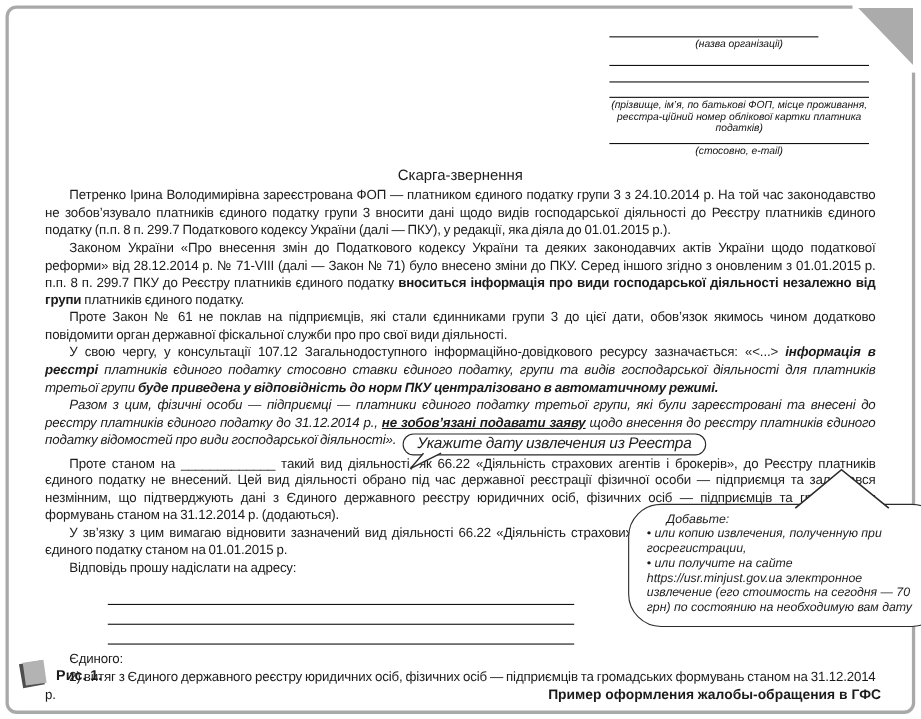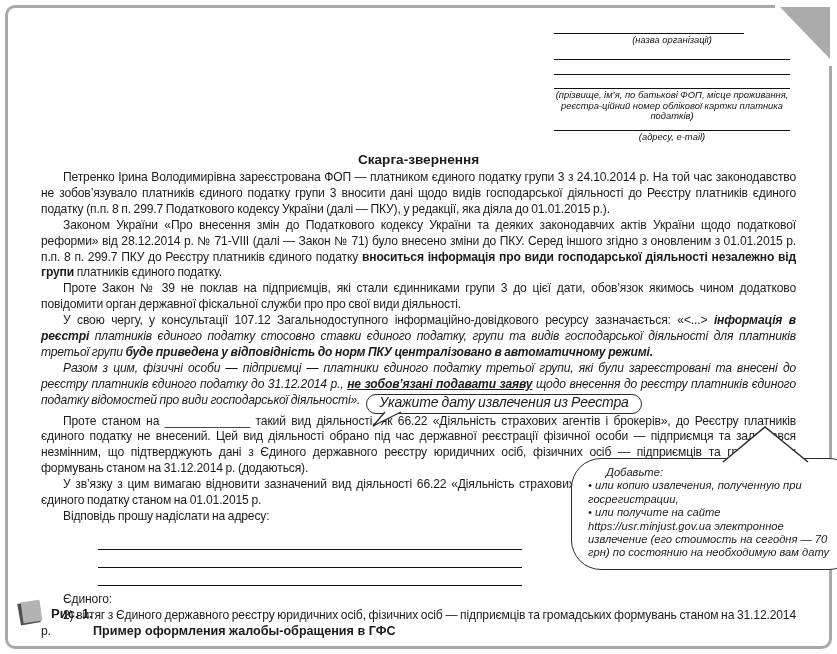--- a/index.html
+++ b/index.html
@@ -12,21 +12,21 @@
   
   .letterhead{width:236px;margin-left:auto;margin-right:6px;text-align:center;font-style:italic;font-size:9.4px;line-height:10.8px;color:#111;}
   .lh-line{border-bottom:1.4px solid #111;}
   .lh-1{height:10px;margin-right:46px;}
   .lh-2{height:13px;}
   .lh-3{height:14px;}
   .lh-4{height:13px;}
   .lh-5{height:8px;}
   .lh-label{padding-top:1px;}
 
-  .doc-title{text-align:center;font-weight:bold;font-size:13.6px;margin-top:9px;margin-bottom:3px;}
+  .doc-title{text-align:center;font-weight:normal;font-size:13.6px;margin-top:9px;margin-bottom:3px;}
 
   .para{margin:0;text-align:justify;text-indent:22px;font-size:12.1px;line-height:15.9px;letter-spacing:-0.15px;word-spacing:-0.5px;}
   .seg-n{}
   .seg-b{font-weight:bold;}
   .seg-i{font-style:italic;}
   .seg-bi{font-weight:bold;font-style:italic;}
   .seg-biu{font-weight:bold;font-style:italic;text-decoration:underline;}
 
   
   .pill{display:inline-block;position:relative;border:1.5px solid #2b2b2b;border-radius:11px;background:#fff;padding:0 12px 2px 12px;margin-left:6px;font-style:italic;font-weight:normal;font-size:14px;text-indent:0;vertical-align:-3px;z-index:2;}
@@ -40,47 +40,47 @@
   .bubble{position:absolute;left:563px;top:450px;width:256px;border:1.6px solid #2b2b2b;border-radius:30px;background:#fff;padding:7px 14px 9px 16px;font-style:italic;font-size:11.2px;line-height:13.4px;z-index:2;}
   .bubble-title{margin-left:18px;}
   .bubble-tail{position:absolute;left:700px;top:416px;z-index:3;}
 
   
   .caption-row{position:absolute;left:10px;right:28px;bottom:8px;display:flex;align-items:center;}
   .fig-icon{position:relative;width:24px;height:26px;flex:0 0 auto;}
   .fig-icon .ic-back{position:absolute;left:1px;top:2px;width:20px;height:22px;background:#4e4e4e;transform:rotate(-10deg);}
   .fig-icon .ic-front{position:absolute;left:4px;top:1px;width:19px;height:21px;background:#b3b3b3;transform:rotate(-8deg);}
   .fig-label{font-weight:bold;font-size:13px;margin-left:9px;flex:0 0 auto;}
-  .fig-caption{flex:1;text-align:left;font-weight:bold;font-size:12.6px;margin-top:36px;}
+  .fig-caption{flex:1;text-align:right;font-weight:bold;font-size:12.6px;margin-top:36px;}
 </style>
 </head>
 <body>
 
 <div class="frame">
   <div class="fold-cover"></div>
   <div class="fold"></div>
 
   <div class="content">
 
     <div class="letterhead">
       <div class="lh-line lh-1"></div>
       <div class="lh-label">(назва організації)</div>
       <div class="lh-line lh-2"></div>
       <div class="lh-line lh-3"></div>
       <div class="lh-line lh-4"></div>
       <div class="lh-label">(прізвище, ім’я, по батькові ФОП, місце проживання, реєстра-ційний номер облікової картки платника податків)</div>
       <div class="lh-line lh-5"></div>
-      <div class="lh-label">(адресу, e-mail)</div>
+      <div class="lh-label">(стосовно, e-mail)</div>
     </div>
 
     <div class="doc-title">Скарга-звернення</div>
 
     <p class="para"><span><span class="seg-n">Петренко Ірина Володимирівна зареєстрована ФОП — платником єдиного податку групи 3 з 24.10.2014 р. На той час законодавство не зобов’язувало платників єдиного податку групи 3 вносити дані щодо видів господарської діяльності до Реєстру платників єдиного податку (п.п. 8 п. 299.7 Податкового кодексу України (далі — ПКУ), у редакції, яка діяла до 01.01.2015 р.).</span></span></p>
     <p class="para"><span><span class="seg-n">Законом України «Про внесення змін до Податкового кодексу України та деяких законодавчих актів України щодо податкової реформи» від 28.12.2014 р. № 71-VIII (далі — Закон № 71) було внесено зміни до ПКУ. Серед іншого згідно з оновленим з 01.01.2015 р. п.п. 8 п. 299.7 ПКУ до Реєстру платників єдиного податку </span><span class="seg-b">вноситься інформація про види господарської діяльності незалежно від групи</span><span class="seg-n"> платників єдиного податку.</span></span></p>
-    <p class="para"><span><span class="seg-n">Проте Закон № 39 не поклав на підприємців, які стали єдинниками групи 3 до цієї дати, обов’язок якимось чином додатково повідомити орган державної фіскальної служби про про свої види діяльності.</span></span></p>
+    <p class="para"><span><span class="seg-n">Проте Закон № 61 не поклав на підприємців, які стали єдинниками групи 3 до цієї дати, обов’язок якимось чином додатково повідомити орган державної фіскальної служби про про свої види діяльності.</span></span></p>
     <p class="para"><span><span class="seg-n">У свою чергу, у консультації 107.12 Загальнодоступного інформаційно-довідкового ресурсу зазначається: «&lt;...&gt; </span><span class="seg-bi">інформація в реєстрі</span><span class="seg-i"> платників єдиного податку стосовно ставки єдиного податку, групи та видів господарської діяльності для платників третьої групи </span><span class="seg-bi">буде приведена у відповідність до норм ПКУ централізовано в автоматичному режимі.</span></span></p>
     <p class="para"><span><span class="seg-i">Разом з цим, фізичні особи — підприємці — платники єдиного податку третьої групи, які були зареєстровані та внесені до реєстру платників єдиного податку до 31.12.2014 р., </span><span class="seg-biu">не зобов’язані подавати заяву</span><span class="seg-i"> щодо внесення до реєстру платників єдиного податку відомостей про види господарської діяльності».</span></span><span class="pill"><span>Укажите дату извлечения из Реестра</span><svg class="pill-tail" width="36" height="18" viewBox="0 0 36 18">
             <path d="M14,1 L2,15 L30,1" fill="#ffffff" stroke="#2b2b2b" stroke-width="1.3"></path>
           </svg></span></p>
     <p class="para"><span><span class="seg-n">Проте станом на _____________ такий вид діяльності, як 66.22 «Діяльність страхових агентів і брокерів», до Реєстру платників єдиного податку не внесений. Цей вид діяльності обрано під час державної реєстрації фізичної особи — підприємця та залишався незмінним, що підтверджують дані з Єдиного державного реєстру юридичних осіб, фізичних осіб — підприємців та громадських формувань станом на 31.12.2014 р. (додаються).</span></span></p>
     <p class="para"><span><span class="seg-n">У зв’язку з цим вимагаю відновити зазначений вид діяльності 66.22 «Діяльність страхових агентів і брокерів» у Реєстрі платників єдиного податку станом на 01.01.2015 р.</span></span></p>
     <p class="para"><span><span class="seg-n">Відповідь прошу надіслати на адресу:</span></span></p>
 
     <div class="addr-line addr-first"></div>
     <div class="addr-line"></div>

